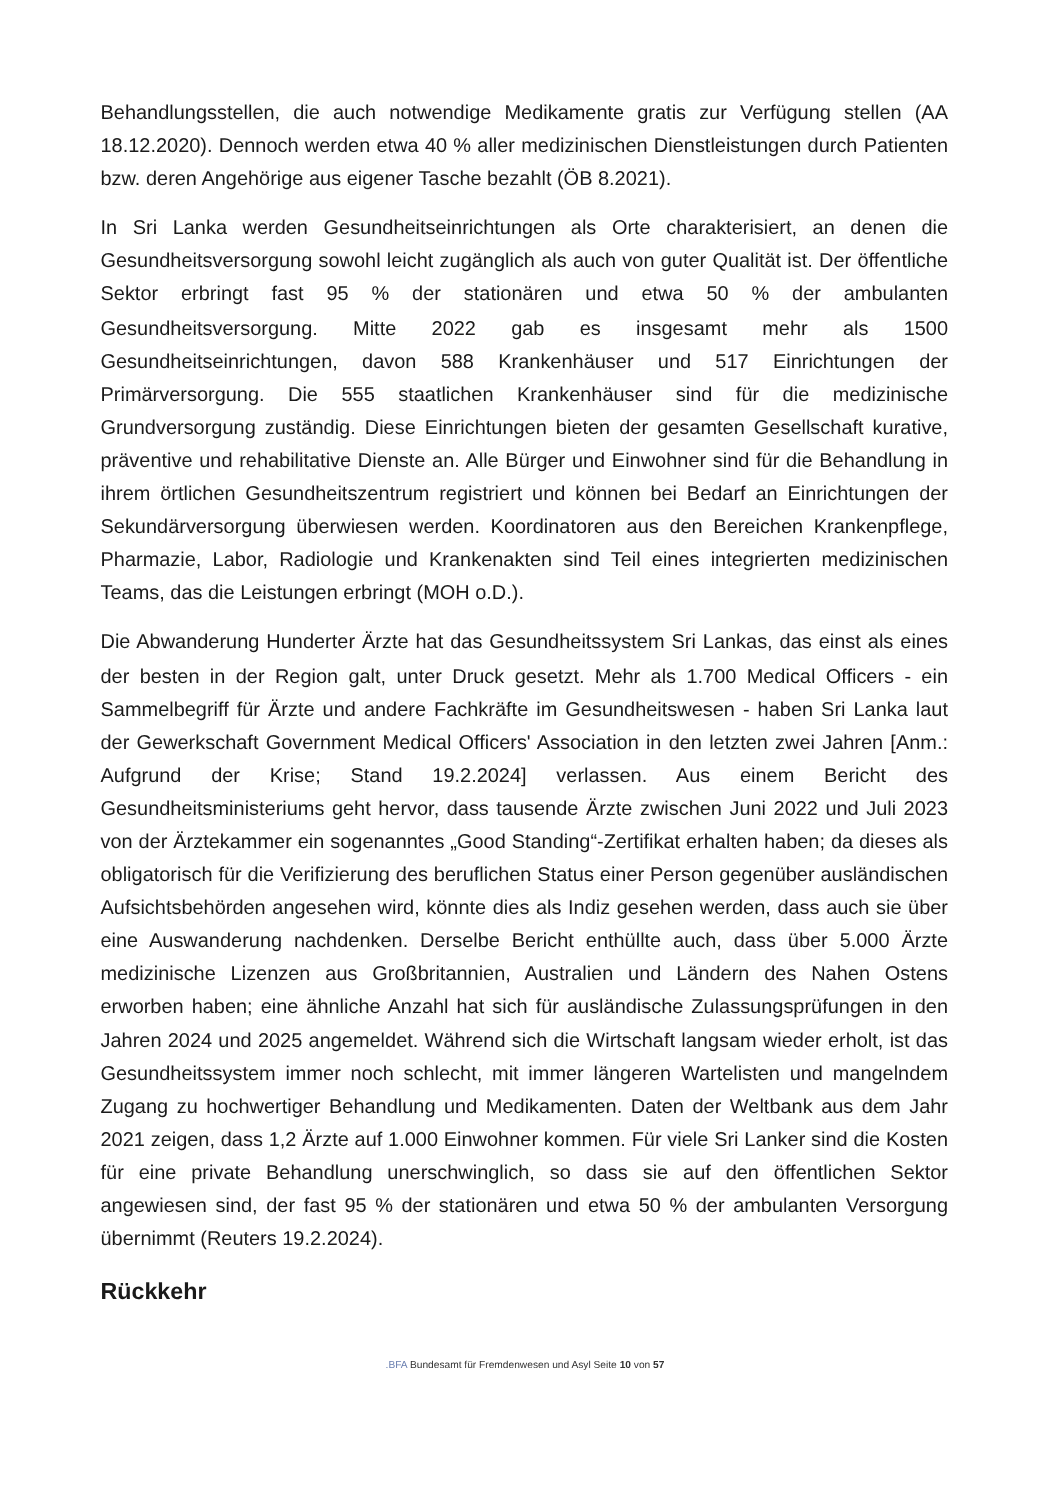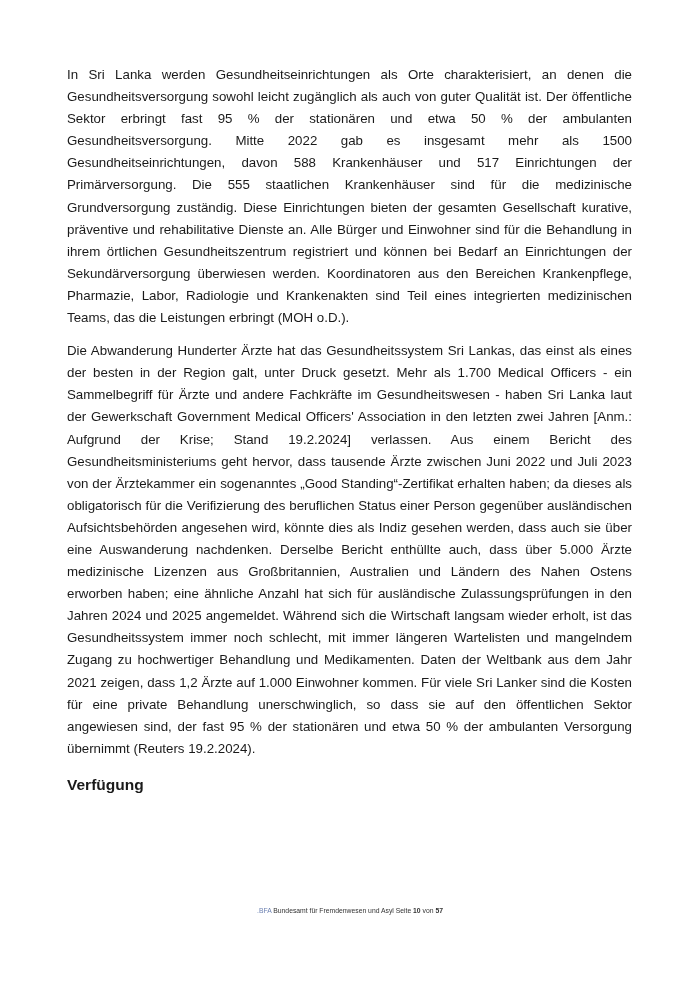--- a/index.html
+++ b/index.html
@@ -10,23 +10,24 @@
   .heading { font-size:15.5px; font-weight:bold; margin:14px 0 0 0; line-height:22px; }
   .footer { position:absolute; left:0; width:700px; top:907px; text-align:center;
             font-size:6.8px; color:#333; }
   .footer .logo { color:#6a7fb0; }
   .footer b { font-weight:bold; }
 </style>
 </head>
 <body>
 
 <div class="page">
+  <p class="para">Behandlungsstellen, die auch notwendige Medikamente gratis zur Verfügung stellen (AA 18.12.2020). Dennoch werden etwa 40 % aller medizinischen Dienstleistungen durch Patienten bzw. deren Angehörige aus eigener Tasche bezahlt (ÖB 8.2021).</p>
   <p class="para">In Sri Lanka werden Gesundheitseinrichtungen als Orte charakterisiert, an denen die Gesundheitsversorgung sowohl leicht zugänglich als auch von guter Qualität ist. Der öffentliche Sektor erbringt fast 95 % der stationären und etwa 50 % der ambulanten Gesundheitsversorgung. Mitte 2022 gab es insgesamt mehr als 1500 Gesundheitseinrichtungen, davon 588 Krankenhäuser und 517 Einrichtungen der Primärversorgung. Die 555 staatlichen Krankenhäuser sind für die medizinische Grundversorgung zuständig. Diese Einrichtungen bieten der gesamten Gesellschaft kurative, präventive und rehabilitative Dienste an. Alle Bürger und Einwohner sind für die Behandlung in ihrem örtlichen Gesundheitszentrum registriert und können bei Bedarf an Einrichtungen der Sekundärversorgung überwiesen werden. Koordinatoren aus den Bereichen Krankenpflege, Pharmazie, Labor, Radiologie und Krankenakten sind Teil eines integrierten medizinischen Teams, das die Leistungen erbringt (MOH o.D.).</p>
   <p class="para">Die Abwanderung Hunderter Ärzte hat das Gesundheitssystem Sri Lankas, das einst als eines der besten in der Region galt, unter Druck gesetzt. Mehr als 1.700 Medical Officers - ein Sammelbegriff für Ärzte und andere Fachkräfte im Gesundheitswesen - haben Sri Lanka laut der Gewerkschaft Government Medical Officers' Association in den letzten zwei Jahren [Anm.: Aufgrund der Krise; Stand 19.2.2024] verlassen. Aus einem Bericht des Gesundheitsministeriums geht hervor, dass tausende Ärzte zwischen Juni 2022 und Juli 2023 von der Ärztekammer ein sogenanntes „Good Standing“-Zertifikat erhalten haben; da dieses als obligatorisch für die Verifizierung des beruflichen Status einer Person gegenüber ausländischen Aufsichtsbehörden angesehen wird, könnte dies als Indiz gesehen werden, dass auch sie über eine Auswanderung nachdenken. Derselbe Bericht enthüllte auch, dass über 5.000 Ärzte medizinische Lizenzen aus Großbritannien, Australien und Ländern des Nahen Ostens erworben haben; eine ähnliche Anzahl hat sich für ausländische Zulassungsprüfungen in den Jahren 2024 und 2025 angemeldet. Während sich die Wirtschaft langsam wieder erholt, ist das Gesundheitssystem immer noch schlecht, mit immer längeren Wartelisten und mangelndem Zugang zu hochwertiger Behandlung und Medikamenten. Daten der Weltbank aus dem Jahr 2021 zeigen, dass 1,2 Ärzte auf 1.000 Einwohner kommen. Für viele Sri Lanker sind die Kosten für eine private Behandlung unerschwinglich, so dass sie auf den öffentlichen Sektor angewiesen sind, der fast 95 % der stationären und etwa 50 % der ambulanten Versorgung übernimmt (Reuters 19.2.2024).</p>
-  <h2 class="heading">Verfügung</h2>
+  <h2 class="heading">Rückkehr</h2>
 </div>
 
 <div class="footer">
   <span class="logo">.BFA</span>
   <span>Bundesamt für Fremdenwesen und Asyl</span>
   <span>Seite</span>
   <b>10</b>
   <span>von</span>
   <b>57</b>
 </div>

